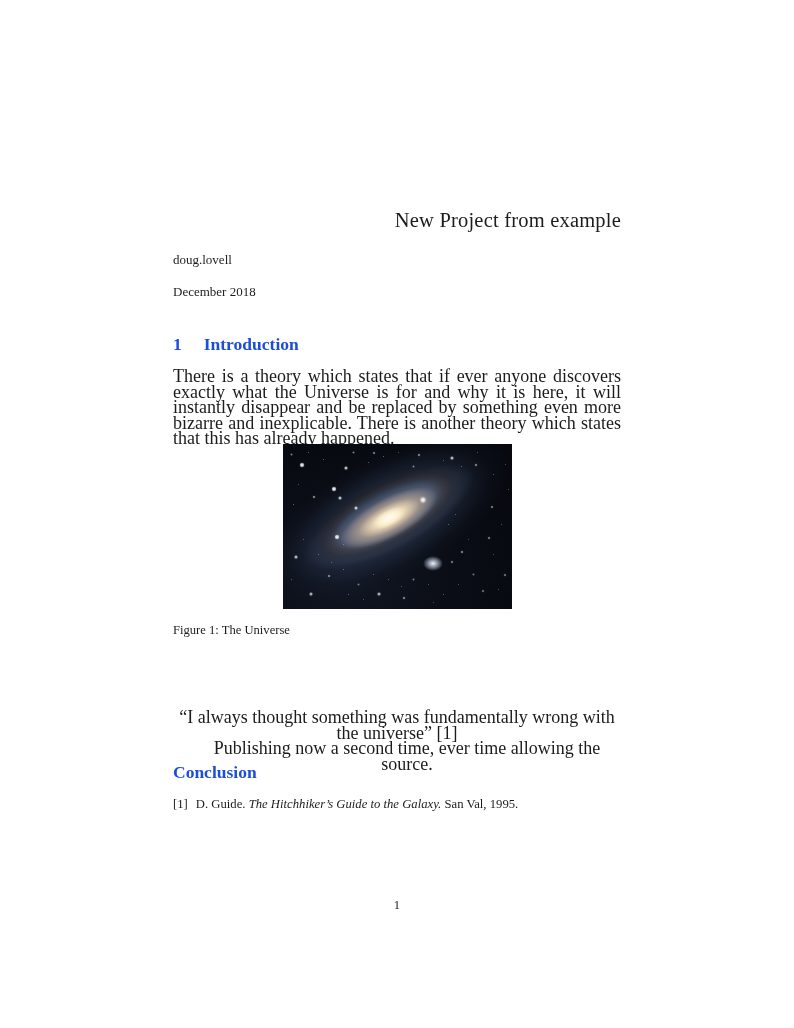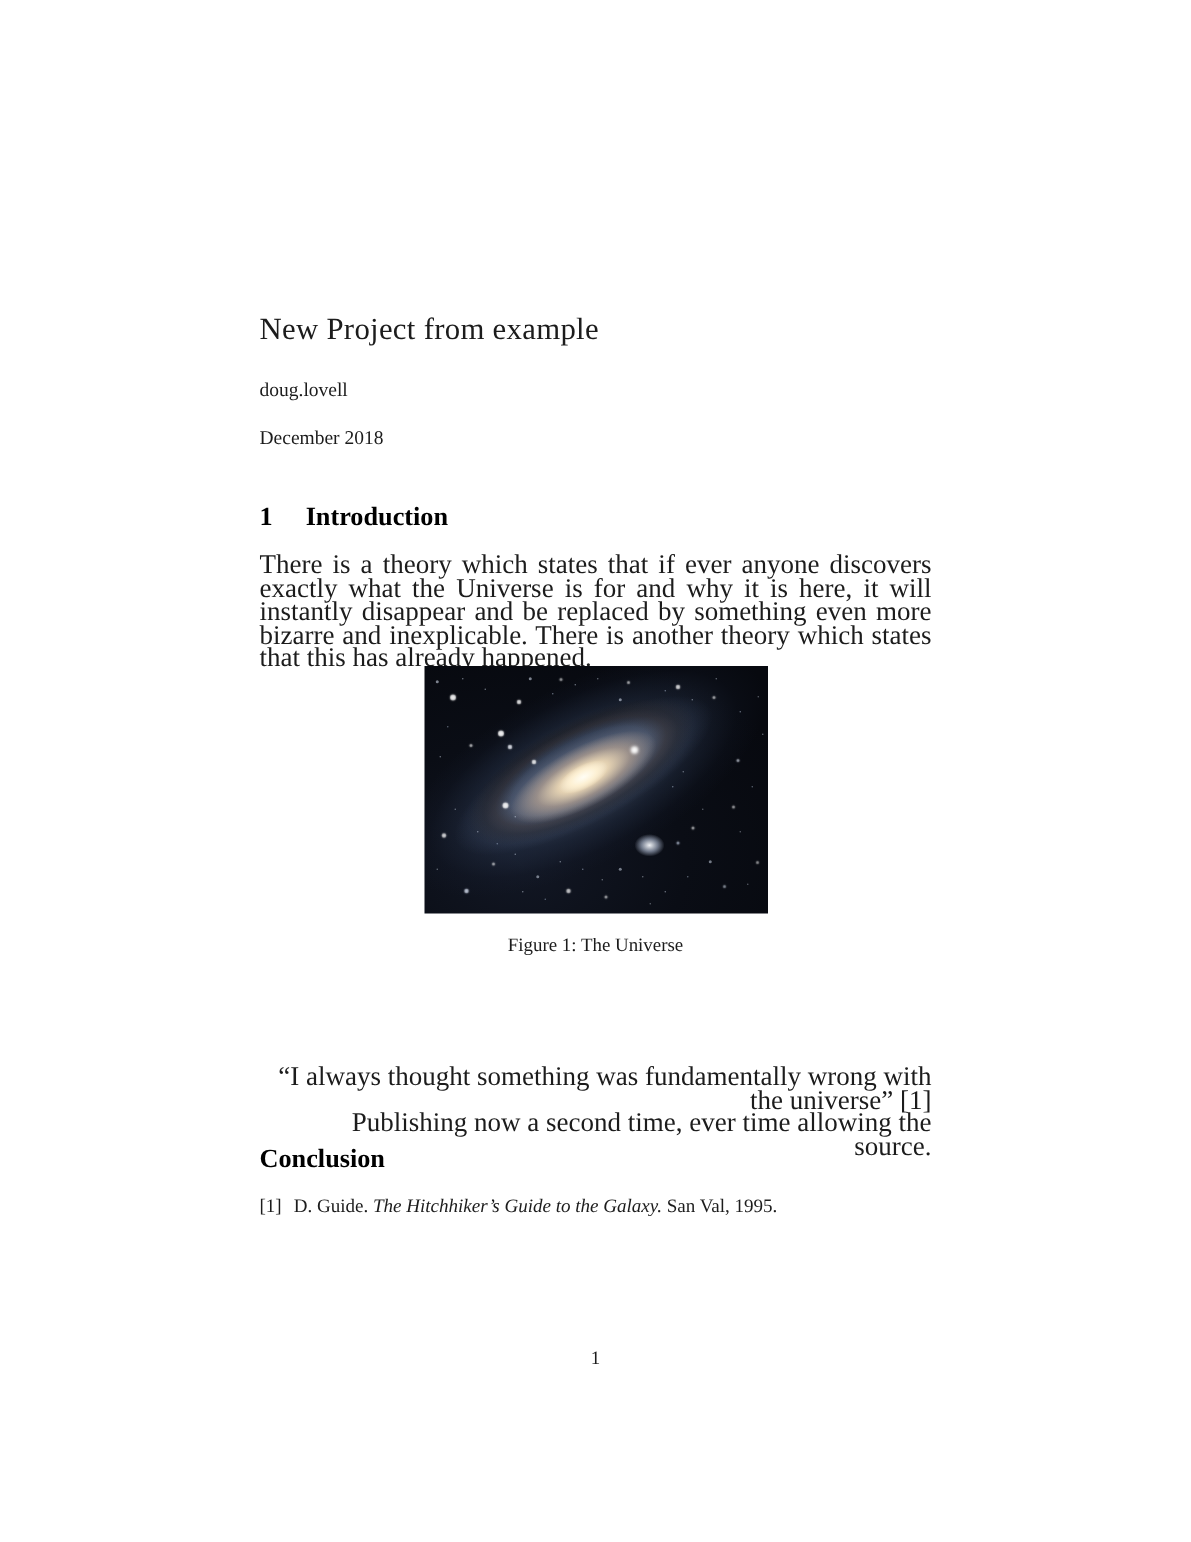--- a/index.html
+++ b/index.html
@@ -6,44 +6,44 @@
   .page{
     position:relative;
     width:794px;height:1028px;
     background:#ffffff;
     font-family:"Liberation Serif","DejaVu Serif",serif;
     color:#1c1c1c;
     overflow:hidden;
   }
   .doc-title{
     position:absolute;left:173px;top:209px;width:448px;
-    text-align:left;font-size:20.5px;letter-spacing:0.2px;
+    text-align:right;font-size:20.5px;letter-spacing:0.2px;
   }
   .doc-author{
     position:absolute;left:173px;top:252px;width:448px;
     text-align:left;font-size:13px;
   }
   .doc-date{
     position:absolute;left:173px;top:284px;width:448px;
     font-size:13px;
   }
   .sec-heading{
     position:absolute;left:173px;width:448px;
-    font-size:17.5px;font-weight:bold;color:#000000;
+    font-size:17.5px;font-weight:bold;color:#1d4ed8;
   }
   .sec-heading .sec-num{display:inline-block;margin-right:22px;}
   #sec-intro{top:334px;}
   #sec-conclusion{top:677px;}
   #refs-heading{top:762px;}
   .body-par{
     position:absolute;left:173px;width:448px;
     font-size:18px;line-height:15.6px;text-align:justify;
   }
   #intro-par{top:369px;}
-  #conclusion-par{top:710px;text-align:right;}
+  #conclusion-par{top:710px;text-align:center;}
   #conclusion-par .cont-line{padding-left:20px;}
   .figure-image{
     position:absolute;left:283px;top:444px;width:229px;height:165px;
     background:
       radial-gradient(ellipse 200px 150px at 28% 80%, #121724 0%, #0a0d15 55%, #07090f 100%);
     overflow:hidden;
   }
   .g-layer{position:absolute;border-radius:50%;}
   .g-halo{
     left:106px;top:72px;width:268px;height:120px;
@@ -130,21 +130,21 @@
       60px 125px 0 0 rgba(220,230,245,0.5), 48px 118px 0 0 rgba(200,215,240,0.45),
       35px 110px 0 0 rgba(220,230,245,0.5), 20px 95px 0 0 rgba(220,230,245,0.45),
       10px 60px 0 0 rgba(220,230,245,0.5), 15px 40px 0 0 rgba(200,215,240,0.45),
       8px 135px 0 0 rgba(220,230,245,0.45), 65px 150px 0 0 rgba(220,230,245,0.5),
       80px 155px 0 0 rgba(200,215,240,0.45), 150px 158px 0 0 rgba(220,230,245,0.4),
       60px 100px 0 0 rgba(220,230,245,0.5), 165px 80px 0 0 rgba(200,215,240,0.5),
       172px 70px 0 0 rgba(220,230,245,0.45), 185px 95px 0 0 rgba(220,230,245,0.4);
   }
   .figure-caption{
     position:absolute;left:173px;top:623px;width:448px;
-    text-align:center;font-size:12.6px;
+    text-align:left;font-size:12.6px;
   }
   .reference-entry{
     position:absolute;left:173px;top:797px;width:448px;
     font-size:12.7px;line-height:15.6px;
     display:flex;
   }
   .reference-entry .ref-label{flex:0 0 auto;margin-right:8px;}
   .reference-entry .ref-text{flex:1 1 auto;}
   .ref-title{font-style:italic;}
   .page-number{

